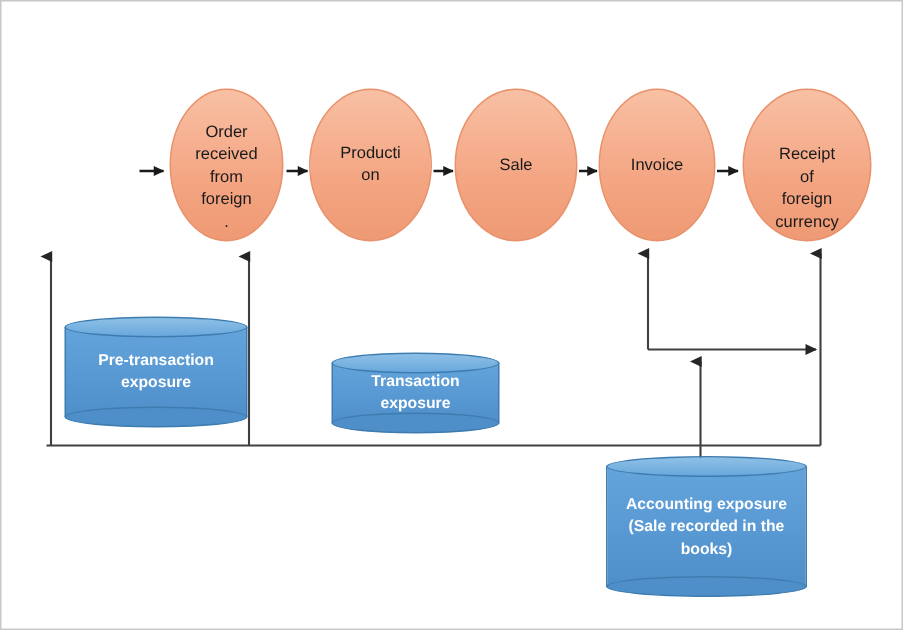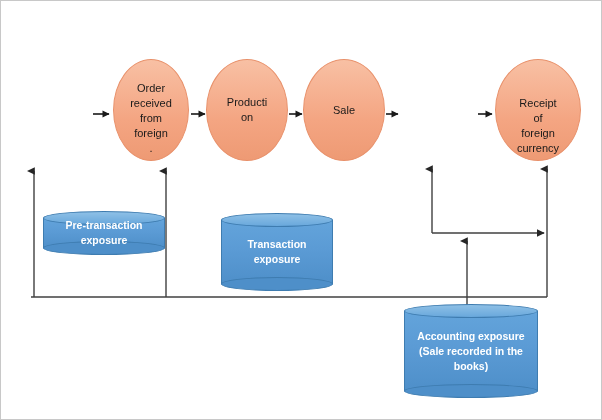--- a/index.html
+++ b/index.html
@@ -156,37 +156,40 @@
 
   <div class="node ellipse" style="left:205px; top:58px; width:82px; height:102px;text-align:center;">
     <span class="lbl">Producti
 on</span>
   </div>
 
   <div class="node ellipse" style="left:302px; top:58px; width:82px; height:102px;">
     <span class="lbl">Sale</span>
   </div>
 
+  <div class="node ellipse" style="left:398px; top:58px; width:78px; height:102px;">
+    <span class="lbl">Invoice</span>
+  </div>
 
   <div class="node ellipse" style="left:494px; top:58px; width:86px; height:102px;align-items:flex-end;">
     <span class="lbl">Receipt
 of
 foreign
 currency</span>
   </div>
 
-  <div class="cyl" style="left:42px; top:210px; width:122px; height:44px;border-radius:23px;">
+  <div class="cyl" style="left:42px; top:210px; width:122px; height:74px;border-radius:23px;">
     <div class="body"></div>
     <div class="bot"></div>
     <div class="top"></div>
     <div class="ctext">Pre-transaction
 exposure</div>
   </div>
 
-  <div class="cyl" style="left:220px; top:212px; width:112px; height:78px;">
+  <div class="cyl" style="left:220px; top:234px; width:112px; height:54px;">
     <div class="body"></div>
     <div class="bot"></div>
     <div class="top"></div>
     <div class="ctext">Transaction
 exposure</div>
   </div>
 
   <div class="cyl" style="left:403px; top:303px; width:134px; height:94px;padding-left:41px;">
     <div class="body"></div>
     <div class="bot"></div>

